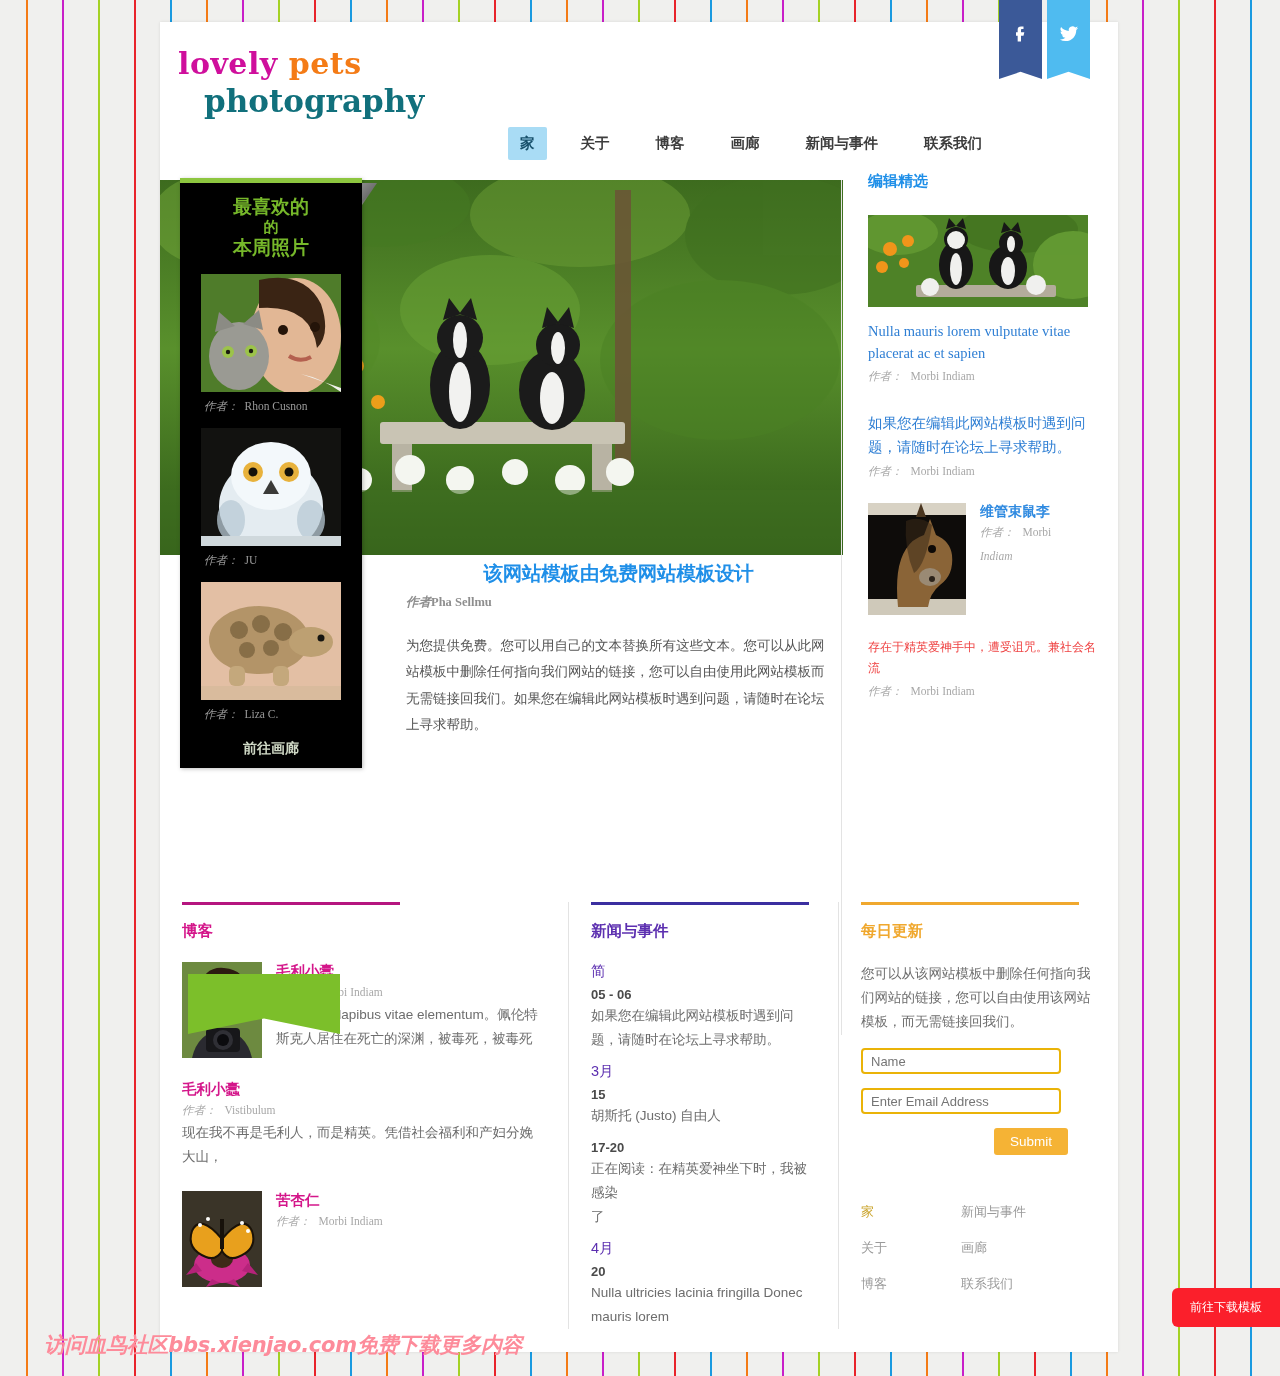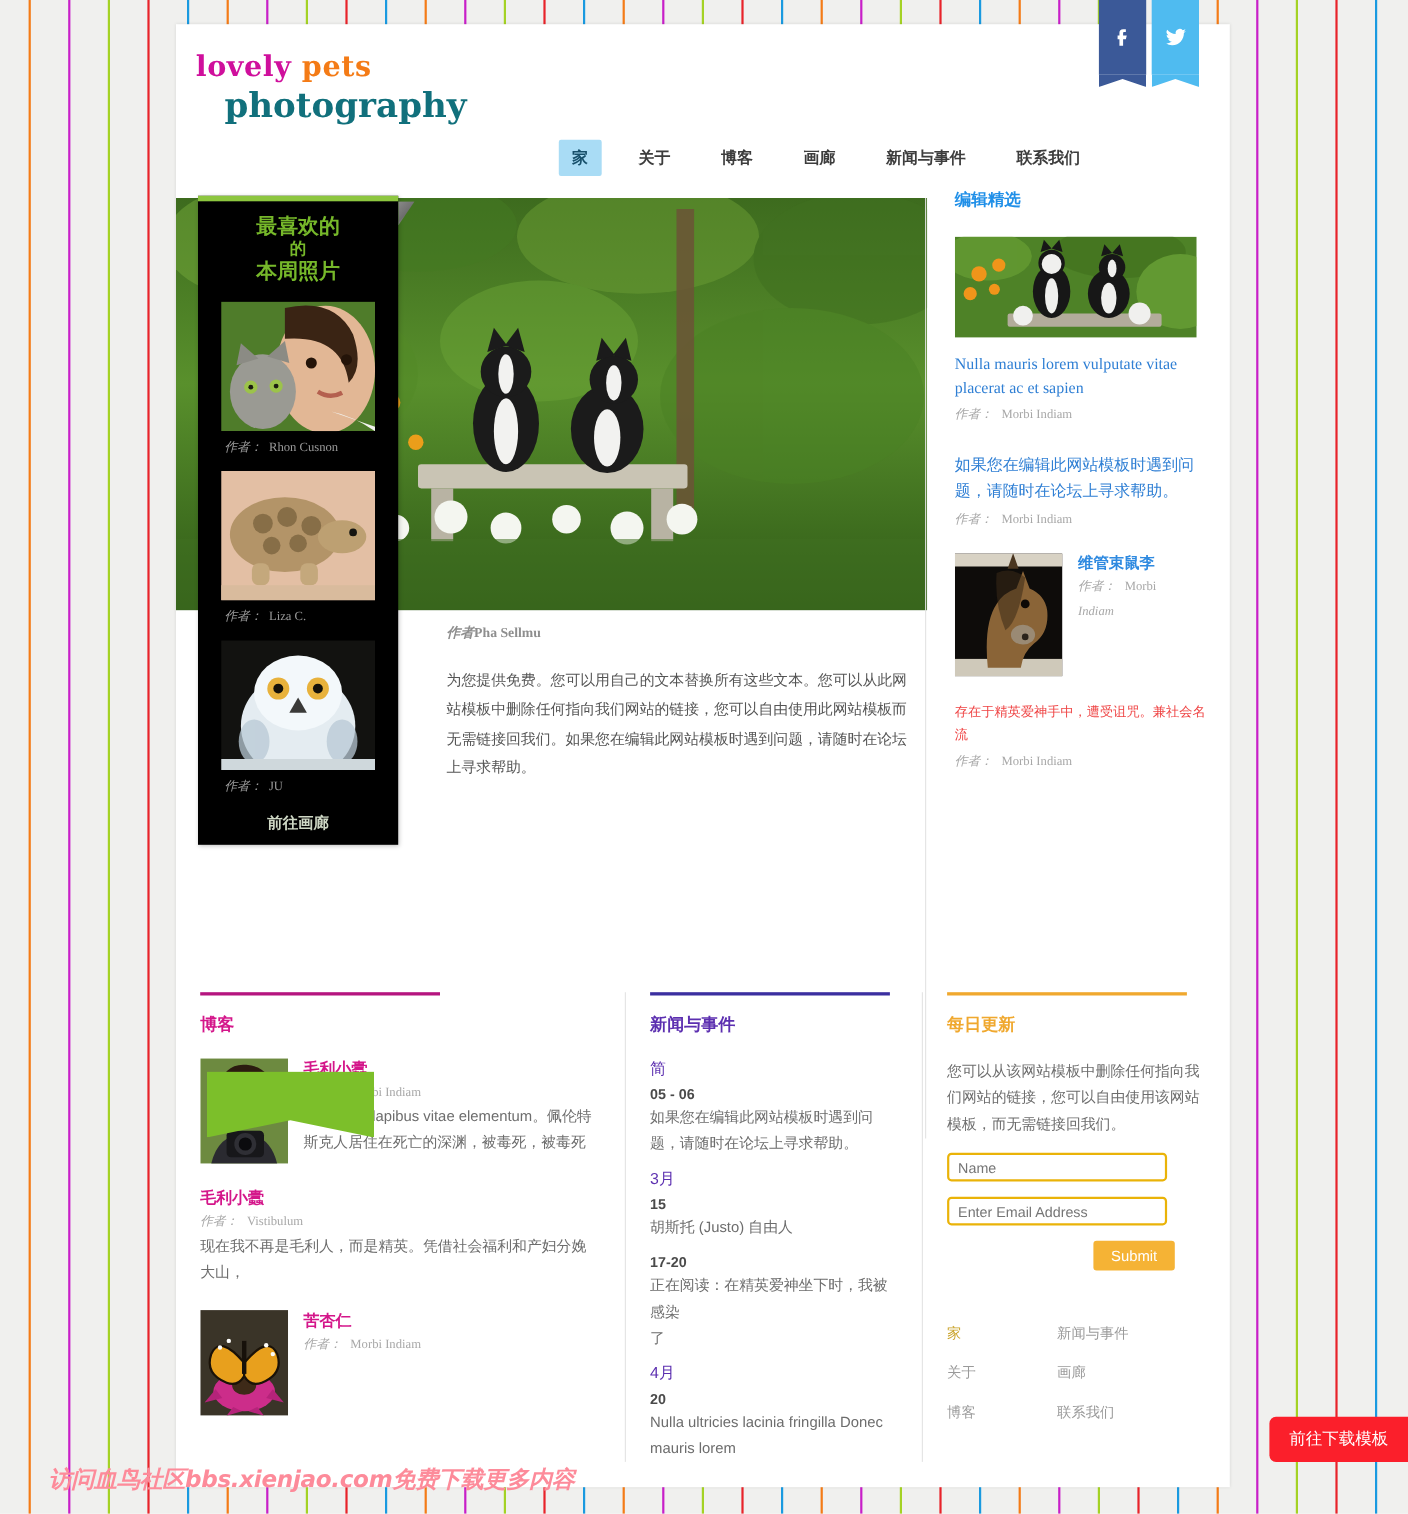--- a/index.html
+++ b/index.html
@@ -17,21 +17,21 @@
   #page {
     position: absolute; left: 160px; top: 22px;
     width: 958px; height: 1330px;
     background: #ffffff; z-index: 2;
     box-shadow: 0 0 3px rgba(0,0,0,.10);
   }
 
   
   #header { position: relative; height: 140px; }
   .logo { position: absolute; left: 18px; top: 24px; }
-  .logo-l1 { font-family: "DejaVu Serif", serif; font-weight: bold; font-size: 26px; letter-spacing: .5px; }
+  .logo-l1 { font-family: "DejaVu Serif", serif; font-weight: bold; font-size: 30px; letter-spacing: .5px; }
   .logo-l2 { font-family: "DejaVu Serif", serif; font-weight: bold; font-size: 31px; margin-left: 26px; margin-top: 2px; }
   .logo-lovely { color: #cf0f9c; }
   .logo-pets  { color: #f47b16; }
   .logo-photography { color: #11707c; }
 
   #social { position: absolute; right: 28px; top: -22px; display: flex; gap: 5px; }
   .ribbon {
     width: 43px; height: 68px; position: relative;
     display: flex; align-items: center; justify-content: center;
   }
@@ -159,21 +159,21 @@
   
   #watermark {
     position: absolute; left: 44px; top: 1331px; z-index: 20;
     font-family: "DejaVu Sans", sans-serif; font-style: italic; font-weight: bold;
     font-size: 21px; color: #fd8b9a; letter-spacing: -.3px;
     white-space: nowrap;
   }
   #dlbtn {
     position: absolute; right: 0px; top: 1288px; z-index: 25;
     background: #fb1f2b; color: #fff; border: none;
-    padding: 11px 18px; font-size: 15px; border-radius: 6px 0 0 6px;
+    padding: 11px 18px; font-size: 12px; border-radius: 6px 0 0 6px;
     font-family: "Liberation Sans", sans-serif; cursor: pointer;
   }
 </style>
 </head>
 <body>
 
 <div id="stripes">
     <div class="stripe" style="left: 26px; background: rgb(244, 123, 22);"></div>
     <div class="stripe" style="left: 62px; background: rgb(200, 31, 200);"></div>
     <div class="stripe" style="left: 98px; background: rgb(164, 210, 36);"></div>
@@ -338,20 +338,43 @@
           </svg>
         </div>
         <div class="fav-by">
           <span>作者：</span><b>Rhon Cusnon</b>
         </div>
       </div>
 
       <div class="fav-item">
         <div class="fav-thumb">
           <svg width="140" height="118" viewBox="0 0 140 118" preserveAspectRatio="none">
+            <rect width="140" height="118" fill="#121210"></rect>
+            <ellipse cx="70" cy="78" rx="52" ry="48" fill="#e4ecf1"></ellipse>
+            <ellipse cx="70" cy="48" rx="40" ry="34" fill="#f3f8fb"></ellipse>
+            <circle cx="52" cy="44" r="10" fill="#e8b23c"></circle>
+              <circle cx="88" cy="44" r="10" fill="#e8b23c"></circle>
+            <circle cx="52" cy="44" r="4.5" fill="#15120a"></circle>
+              <circle cx="88" cy="44" r="4.5" fill="#15120a"></circle>
+            <path d="M70 52 l8 14 -16 0z" fill="#3a3a38"></path>
+            <g fill="#b8c9d4" opacity=".75">
+              <ellipse cx="30" cy="92" rx="14" ry="20"></ellipse>
+                <ellipse cx="110" cy="92" rx="14" ry="20"></ellipse>
+            </g>
+            <rect y="108" width="140" height="10" fill="#cfd8dc"></rect>
+          </svg>
+        </div>
+        <div class="fav-by">
+          <span>作者：</span><b>JU</b>
+        </div>
+      </div>
+
+      <div class="fav-item">
+        <div class="fav-thumb">
+          <svg width="140" height="118" viewBox="0 0 140 118" preserveAspectRatio="none">
             <rect width="140" height="118" fill="#e3bfa4"></rect>
             <ellipse cx="58" cy="58" rx="50" ry="34" fill="#b39468"></ellipse>
             <g fill="#7d6540" opacity=".8">
               <circle cx="38" cy="48" r="9"></circle>
                 <circle cx="60" cy="42" r="9"></circle>
                 <circle cx="82" cy="50" r="9"></circle>
               <circle cx="46" cy="68" r="8"></circle>
                 <circle cx="70" cy="66" r="8"></circle>
             </g>
             <ellipse cx="110" cy="60" rx="22" ry="15" fill="#bda072"></ellipse>
@@ -361,49 +384,27 @@
               <rect x="72" y="84" width="16" height="20" rx="6"></rect>
             </g>
             <rect y="104" width="140" height="14" fill="#d9bb9d"></rect>
           </svg>
         </div>
         <div class="fav-by">
           <span>作者：</span><b>Liza C.</b>
         </div>
       </div>
 
-      <div class="fav-item">
-        <div class="fav-thumb">
-          <svg width="140" height="118" viewBox="0 0 140 118" preserveAspectRatio="none">
-            <rect width="140" height="118" fill="#121210"></rect>
-            <ellipse cx="70" cy="78" rx="52" ry="48" fill="#e4ecf1"></ellipse>
-            <ellipse cx="70" cy="48" rx="40" ry="34" fill="#f3f8fb"></ellipse>
-            <circle cx="52" cy="44" r="10" fill="#e8b23c"></circle>
-              <circle cx="88" cy="44" r="10" fill="#e8b23c"></circle>
-            <circle cx="52" cy="44" r="4.5" fill="#15120a"></circle>
-              <circle cx="88" cy="44" r="4.5" fill="#15120a"></circle>
-            <path d="M70 52 l8 14 -16 0z" fill="#3a3a38"></path>
-            <g fill="#b8c9d4" opacity=".75">
-              <ellipse cx="30" cy="92" rx="14" ry="20"></ellipse>
-                <ellipse cx="110" cy="92" rx="14" ry="20"></ellipse>
-            </g>
-            <rect y="108" width="140" height="10" fill="#cfd8dc"></rect>
-          </svg>
-        </div>
-        <div class="fav-by">
-          <span>作者：</span><b>JU</b>
-        </div>
-      </div>
-
       <div class="gallery-link">前往画廊</div>
     </div>
 
     <div id="green-banner"></div>
 
     <div id="article">
+      <h2>该网站模板由免费网站模板设计</h2>
       <div class="byline">
         <i>作者</i><span>Pha Sellmu</span>
       </div>
       <p>为您提供免费。您可以用自己的文本替换所有这些文本。您可以从此网站模板中删除任何指向我们网站的链接，您可以自由使用此网站模板而无需链接回我们。如果您在编辑此网站模板时遇到问题，请随时在论坛上寻求帮助。</p>
     </div>
 
     <div id="rail-divider"></div>
 
     <div id="rail">
       <div class="rail-h">编辑精选</div>

